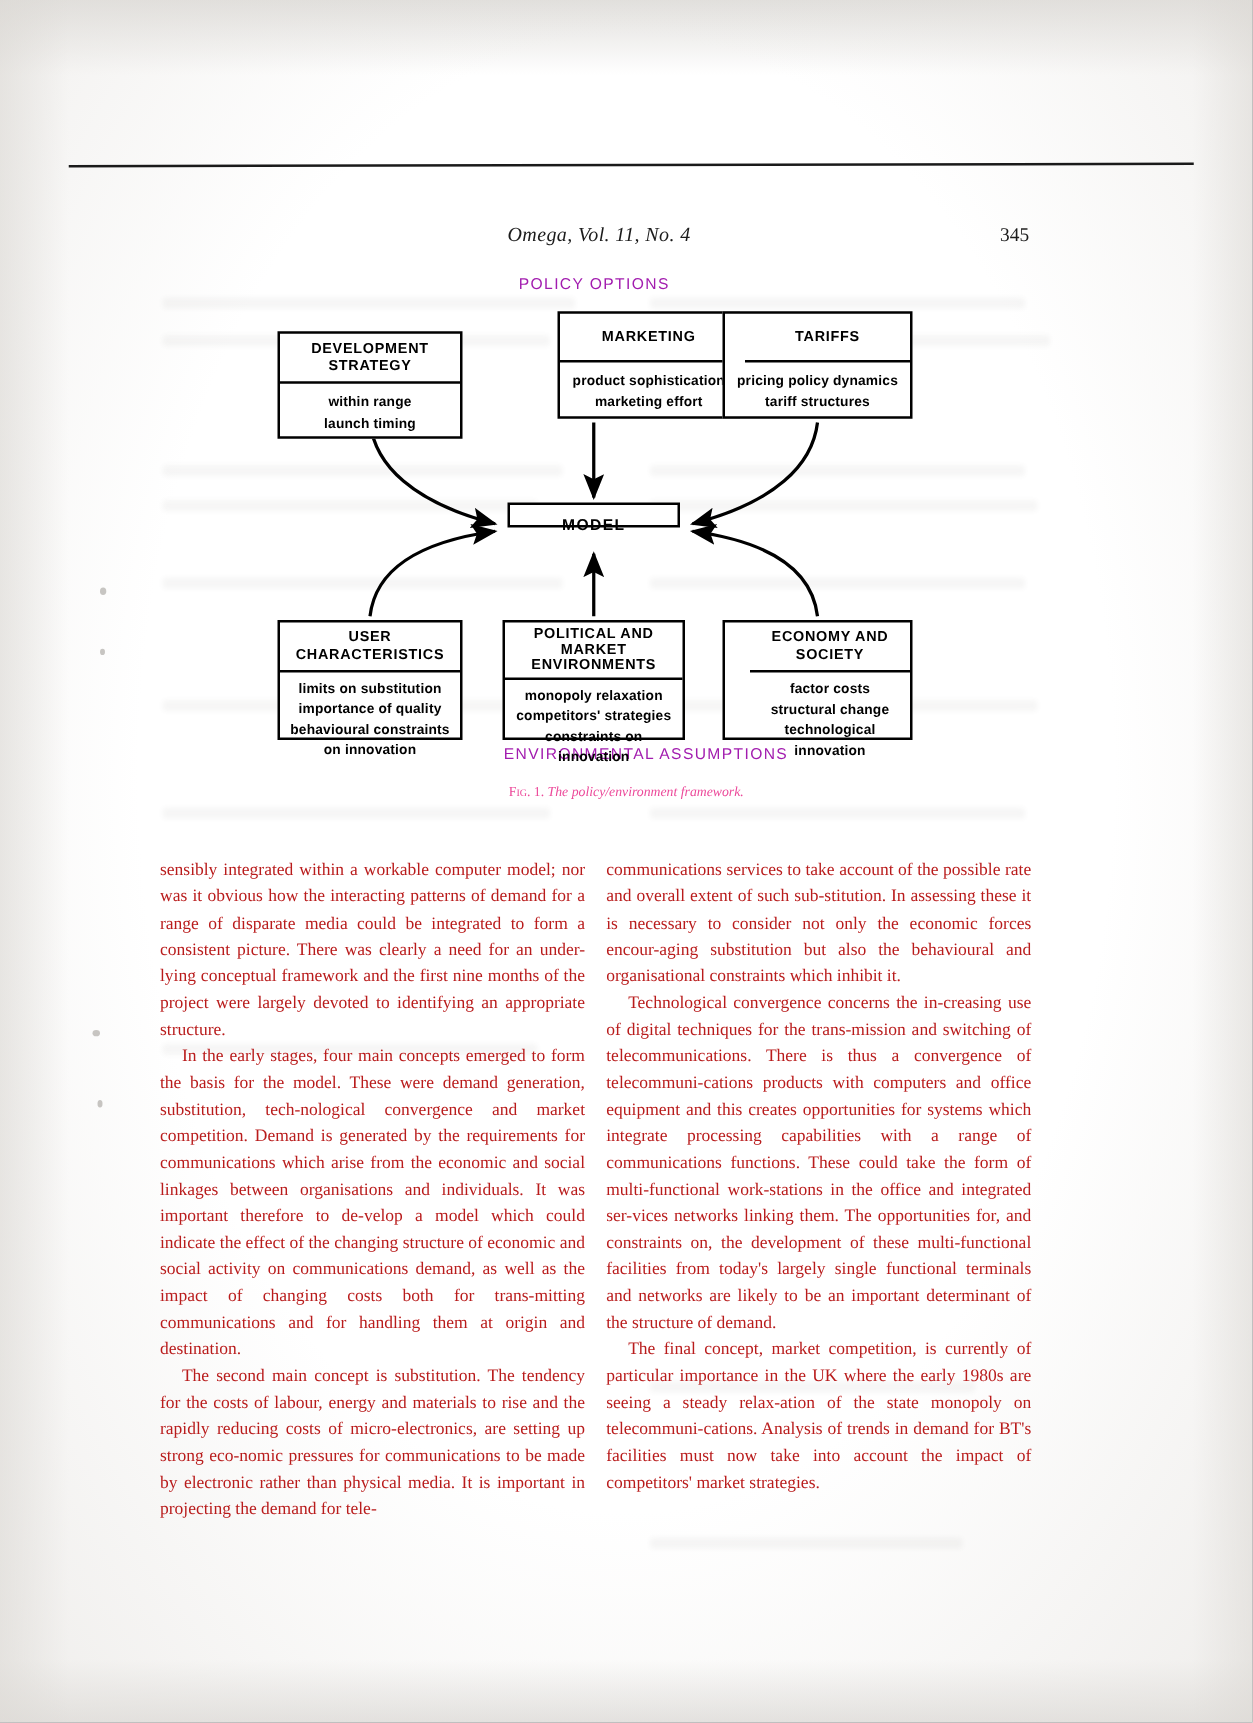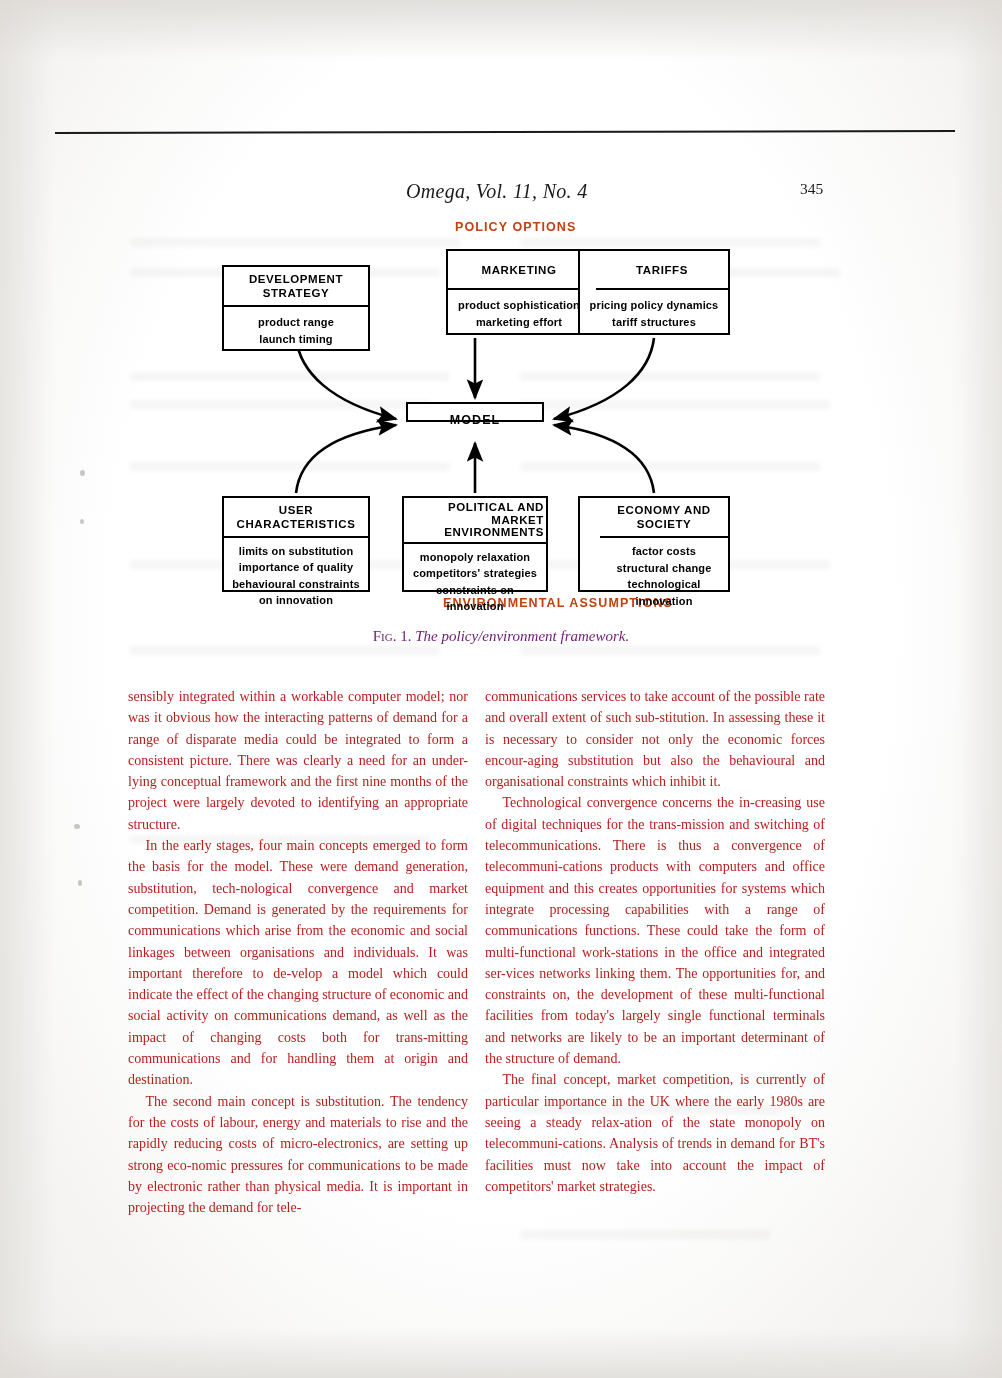--- a/index.html
+++ b/index.html
@@ -61,21 +61,21 @@
     left: 0;
     top: 180px;
     width: 1002px;
     height: 22px;
   }
   #journal-ref {
     position: absolute;
     left: 406px;
     top: 0;
     font-style: italic;
-    font-size: 20px;
+    font-size: 16px;
     color: #1b1b1b;
     letter-spacing: 0.3px;
     white-space: nowrap;
   }
   #page-number {
     position: absolute;
     left: 800px;
     top: 0;
     font-size: 15.5px;
     color: #1b1b1b;
@@ -85,26 +85,25 @@
   #figure {
     position: absolute;
     left: 0;
     top: 216px;
     width: 1002px;
     height: 440px;
   }
   .fig-band-label {
     position: absolute;
     font-family: "Liberation Sans", sans-serif;
-    font-weight: bold;
+    font-weight: normal;
     font-size: 12.5px;
     letter-spacing: 1.1px;
-    color: #c2410c;
+    color: #a21caf;
     white-space: nowrap;
-    margin-left: 40px;
   }
   #policy-options-label { left: 415px; top: 4px; }
   #environmental-assumptions-label { left: 355px; top: 380px; padding-left: 48px; }
 
   .fbox {
     position: absolute;
     border: 2.5px solid #000;
     background: #fff;
     box-sizing: border-box;
   }
@@ -144,38 +143,38 @@
     font-size: 12.5px;
     letter-spacing: 1.1px;
     padding-top: 9px;
   }
 
   
   #box-user-characteristics { left: 222px; top: 280px; width: 148px; height: 96px; }
   #box-political-market     { left: 402px; top: 280px; width: 146px; height: 96px; }
   #box-economy-society      { left: 578px; top: 280px; width: 152px; height: 96px; padding-left: 20px; }
 
-  #box-political-market .fbox-head { line-height: 1.1; padding-top: 3px; padding-bottom: 3px; text-align: right; }
+  #box-political-market .fbox-head { line-height: 1.1; padding-top: 3px; padding-bottom: 3px; }
   #box-user-characteristics .fbox-body,
   #box-political-market .fbox-body,
   #box-economy-society .fbox-body { padding-top: 5px; }
   #box-user-characteristics .fbox-body div { line-height: 1.48; }
   #box-political-market .fbox-body div { line-height: 1.5; }
   #box-economy-society .fbox-body div { line-height: 1.5; }
 
   #arrows { position: absolute; left: 0; top: 0; width: 1002px; height: 440px; }
 
   #fig-caption {
     position: absolute;
     left: 0;
     top: 412px;
     width: 1002px;
     text-align: center;
-    font-size: 15px;
-    color: #701a75;
+    font-size: 11px;
+    color: #ec4899;
   }
   #fig-caption .fig-label { font-variant: small-caps; }
   #fig-caption .fig-title { font-style: italic; }
 
   
   #body-text {
     position: absolute;
     left: 0;
     top: 686px;
     width: 1002px;
@@ -269,21 +268,21 @@
         <path d="M654,277 C650,243 620,218 554,209"></path>
       </g>
     </svg>
 
     <div class="fbox" id="box-development-strategy">
       <div class="fbox-head">
         <div>DEVELOPMENT</div>
         <div>STRATEGY</div>
       </div>
       <div class="fbox-body">
-        <div>product range</div>
+        <div>within range</div>
         <div>launch timing</div>
       </div>
     </div>
 
     <div class="fbox" id="box-marketing">
       <div class="fbox-head" style="padding-top:12px;padding-bottom:11px;">
         <div>MARKETING</div>
       </div>
       <div class="fbox-body">
         <div>product sophistication</div>

